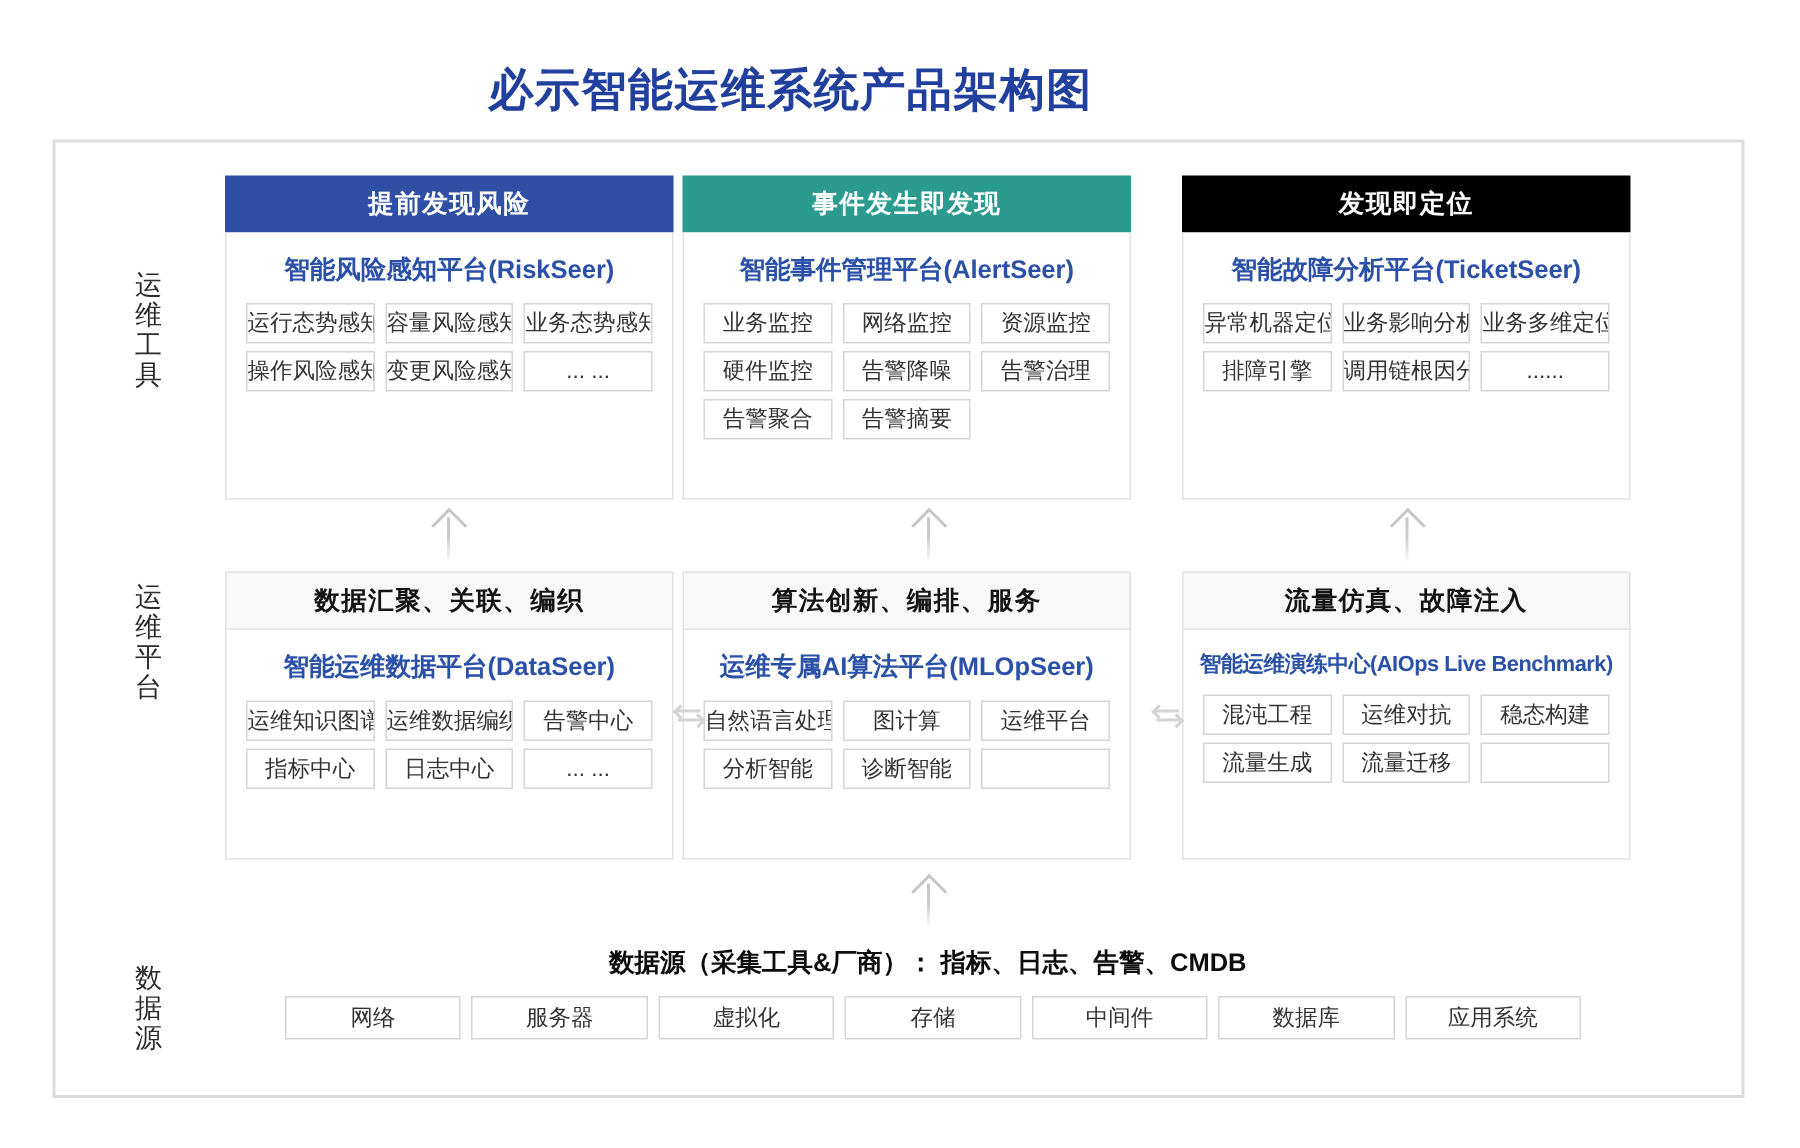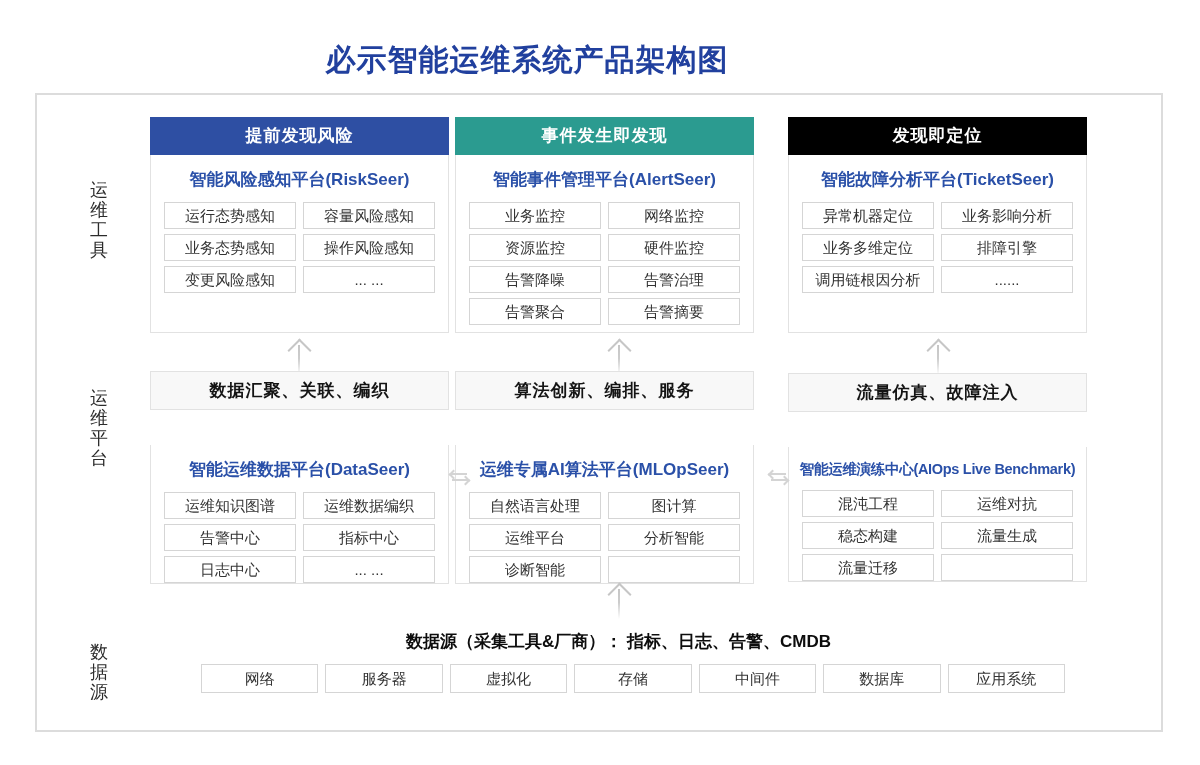--- a/index.html
+++ b/index.html
@@ -8,39 +8,39 @@
   .page-title{position:absolute;top:40px;left:0;width:1054px;text-align:center;
           font-size:30px;font-weight:bold;color:#21409e;letter-spacing:1px;}
   .frame{position:absolute;left:35px;top:93px;width:1124px;height:635px;
           border:2px solid #dcdcdc;background:#fff;}
   .side-label{position:absolute;left:87px;width:24px;text-align:center;
           font-size:18px;line-height:20px;color:#2b2b2b;font-weight:500;}
   .sl-tools{top:180px;} .sl-platform{top:388px;} .sl-ds{top:642px;}
 
   .panel{position:absolute;width:299px;display:flex;flex-direction:column;justify-content:center;}
   .panel.r1{top:117px;height:216px;}
-  .panel.r2{top:381px;height:192px;gap:35px;}
+  .panel.r2{top:381px;height:192px;}
   .p1{left:150px;} .p2{left:455px;} .p3{left:788px;}
 
   .panel-header{height:38px;line-height:38px;text-align:center;color:#fff;
           font-size:17px;font-weight:bold;letter-spacing:1px;}
   .hc0{background:#2e4fa3;} .hc1{background:#2b9b90;} .hc2{background:#000000;}
   .panel-header.gray{background:#f8f8f8;border:1px solid #e2e2e2;color:#141414;
           height:37px;line-height:37px;}
   .panel-body{flex:1;background:#fff;border:1px solid #e2e2e2;border-top:none;}
   .subtitle{text-align:center;font-weight:bold;color:#2a50a8;font-size:17px;
           margin:13px 4px 11px;white-space:nowrap;}
   .subtitle.small{font-size:14.5px;letter-spacing:-0.3px;}
-  .items{display:grid;grid-template-columns:1fr 1fr;gap:5px 7px;padding:0 13px;}
+  .items{display:grid;grid-template-columns:1fr 1fr 1fr;gap:5px 7px;padding:0 13px;}
   .item{height:25px;line-height:25px;border:1px solid #d5d5d5;background:#fff;
           font-size:15px;color:#333;text-align:center;white-space:nowrap;overflow:hidden;}
 
   .ds-label{position:absolute;top:630px;left:150px;width:937px;text-align:center;
           font-size:17px;font-weight:600;color:#0d0d0d;}
-  .ds-items{position:absolute;top:664px;left:190px;width:864px;display:flex;gap:7px;margin-left:11px;}
+  .ds-items{position:absolute;top:664px;left:190px;width:864px;display:flex;gap:7px;}
   .ds-item{flex:1;height:27px;line-height:27px;border:1px solid #d5d5d5;background:#fff;
           font-size:15px;color:#333;text-align:center;}
 
   .arrow-up{position:absolute;width:28px;height:37px;}
   .au1{left:285px;top:339px;} .au2{left:605px;top:339px;} .au3{left:924px;top:339px;}
   .au4{left:605px;top:583px;}
   .arrow-up .shaft{position:absolute;left:13px;top:6px;width:2px;height:30px;
           background:linear-gradient(180deg,#c6c6c6 0%,#cccccc 45%,rgba(204,204,204,0) 100%);}
   .arrow-up .head{position:absolute;left:6px;top:3px;width:15px;height:15px;
           border-top:2px solid #c6c6c6;border-left:2px solid #c6c6c6;transform:rotate(45deg);}

